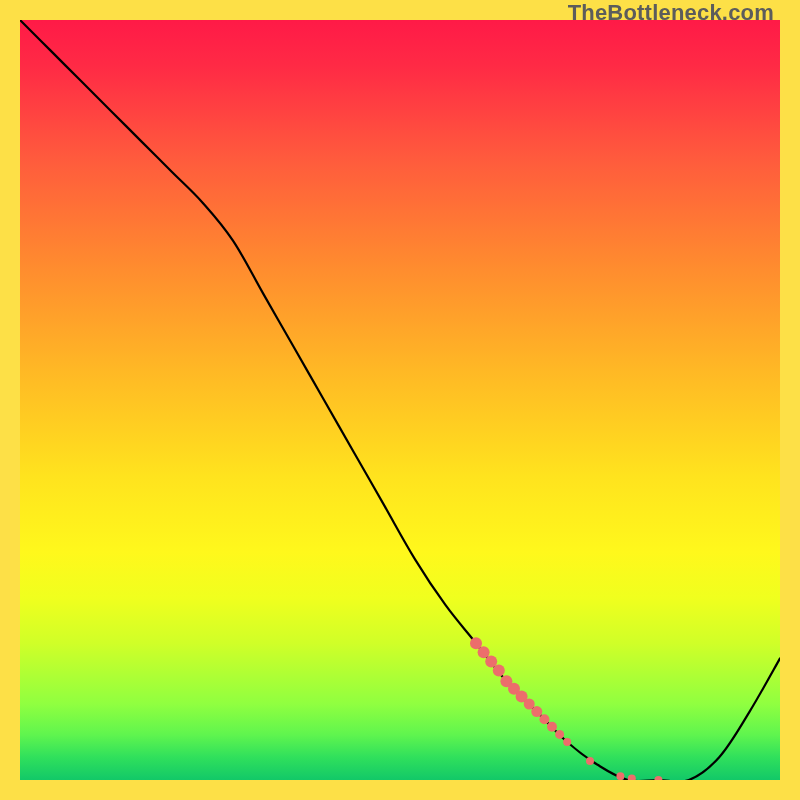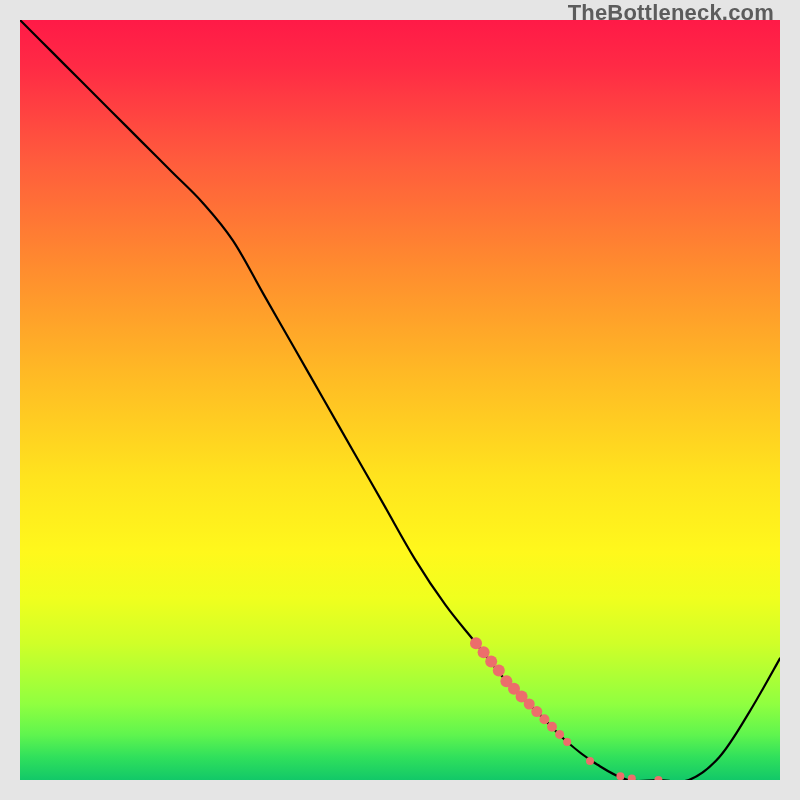--- a/index.html
+++ b/index.html
@@ -1,21 +1,21 @@
 <!DOCTYPE html>
 <html><head>
 <meta charset="utf-8">
 <style>
   * { margin: 0; padding: 0; box-sizing: border-box; }
   html, body { width: 800px; height: 800px; overflow: hidden; background: #000; }
   .canvas {
     position: relative;
     width: 800px;
     height: 800px;
-    background: #e5e5e5;
+    background: #fde047;
   }
   .plot-area {
     position: absolute;
     left: 20px;
     top: 20px;
     width: 760px;
     height: 760px;
     background: linear-gradient(to bottom,
       #ff1a47 0%,
       #ff2a45 6%,

